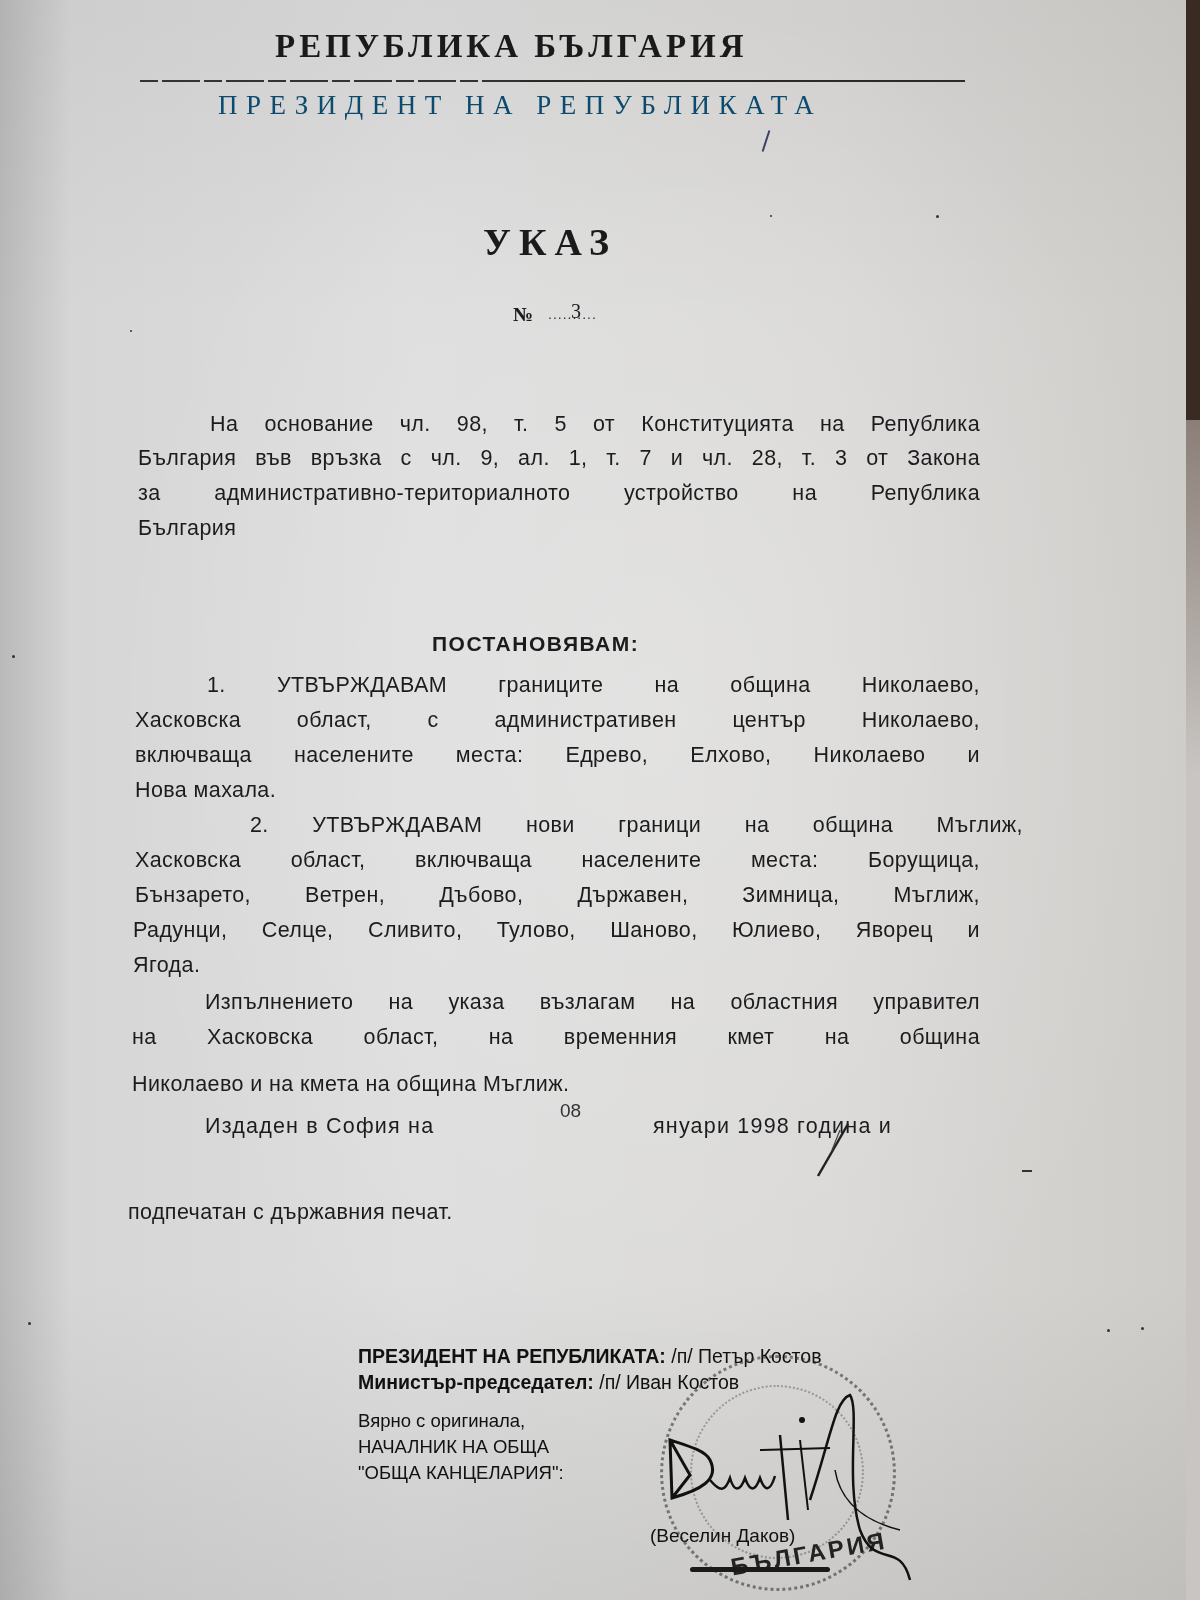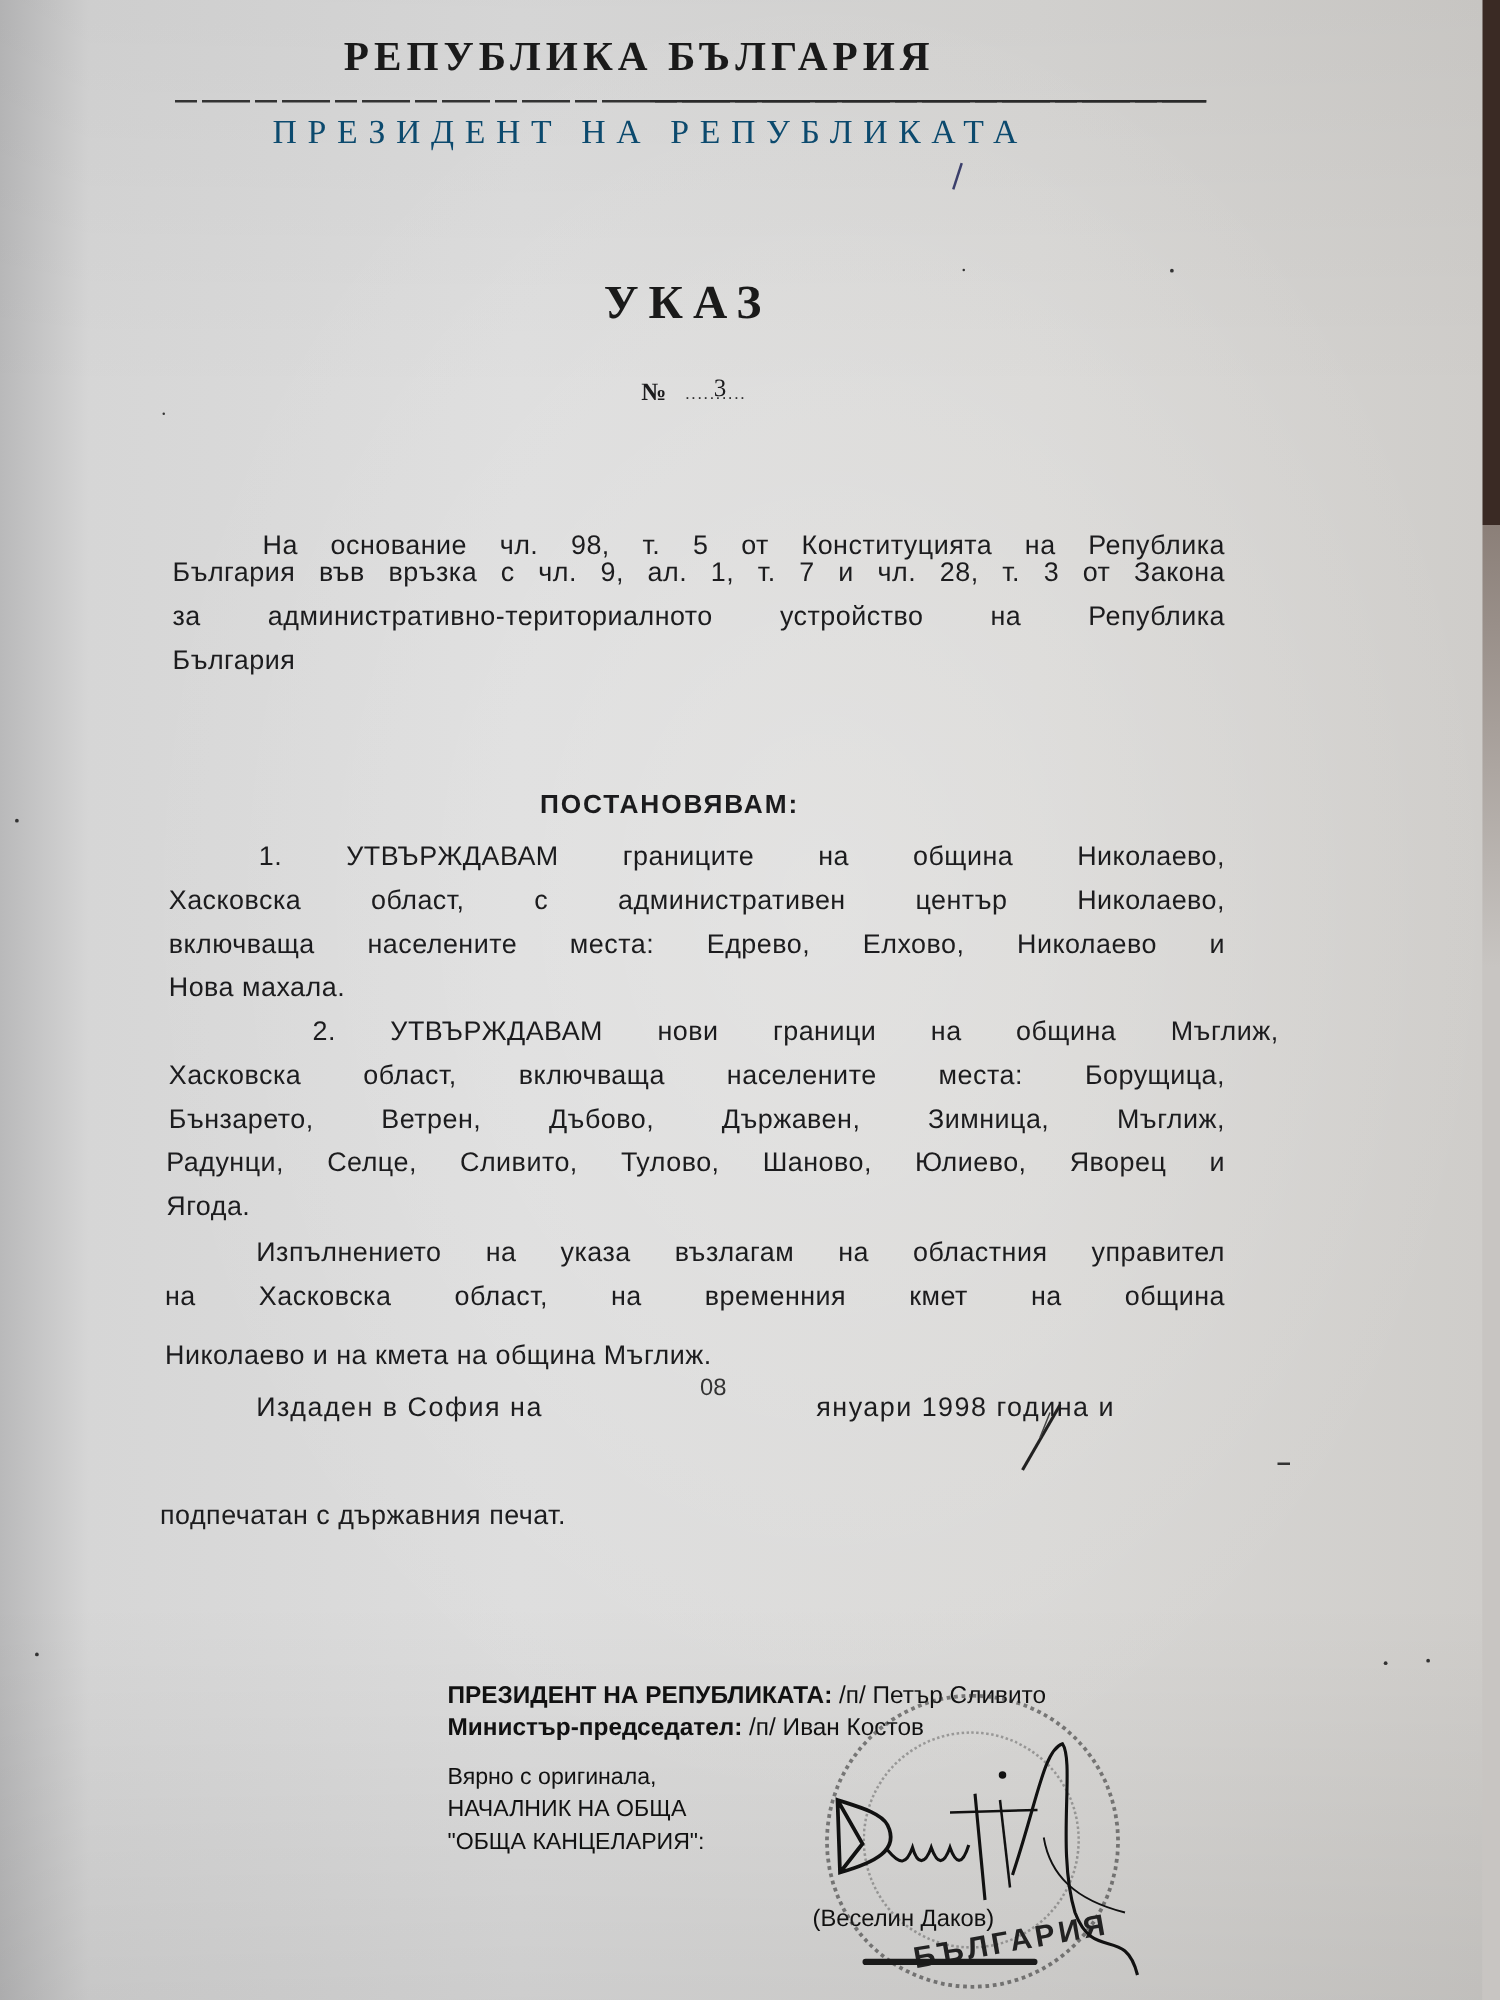--- a/index.html
+++ b/index.html
@@ -93,21 +93,21 @@
 <div class="abs hdr-rule-solid"></div>
 <div class="abs hdr-sub">ПРЕЗИДЕНТ НА РЕПУБЛИКАТА</div>
 <div class="abs pen-mark"></div>
 
 <div class="abs ukaz">УКАЗ</div>
 <div class="abs num-label">№</div>
 <div class="abs num-dots">..........</div>
 <div class="abs num-value">3</div>
 
 <div>
-  <div class="line body-text just" style="top:424px; left:210px; width:770px;">На основание чл. 98, т. 5 от Конституцията на Република</div>
+  <div class="line body-text just" style="top:412px; left:210px; width:770px;">На основание чл. 98, т. 5 от Конституцията на Република</div>
   <div class="line body-text just" style="top:446px;">България във връзка с  чл. 9, ал. 1, т. 7 и чл. 28, т. 3 от Закона</div>
   <div class="line body-text just" style="top:481px;">за административно-териториалното устройство на Република</div>
   <div class="line body-text" style="top:516px;">България</div>
 </div>
 
 <div class="abs postanov">ПОСТАНОВЯВАМ:</div>
 
 <div>
   <div class="line body-text just" style="top:673px; left:207px; width:773px;">1.  УТВЪРЖДАВАМ  границите  на  община  Николаево,</div>
   <div class="line body-text just" style="top:708px; left:135px; width:845px;">Хасковска  област,  с  административен  център  Николаево,</div>
@@ -137,21 +137,21 @@
   <svg class="slash" width="50" height="60">
     <path d="M38 4 L8 56" stroke="#222" stroke-width="2.5" fill="none"></path>
     <path d="M30 10 L22 30" stroke="#444" stroke-width="1.2" fill="none"></path>
   </svg>
   <div class="abs" style="left:1022px; top:1170px; width:10px; height:2px; background:#333;"></div>
 </div>
 
 <div>
   <div class="abs sig-block sig-bold" style="left:358px; top:1345px;">
     <span>ПРЕЗИДЕНТ НА РЕПУБЛИКАТА:</span>
-    <span style="font-weight:normal;">/п/ Петър Сливито</span>
+    <span style="font-weight:normal;">/п/ Петър Костов</span>
   </div>
   <div class="abs sig-block sig-bold" style="left:358px; top:1371px;">
     <span>Министър-председател:</span>
     <span style="font-weight:normal;">/п/ Иван Костов</span>
   </div>
   <div class="abs sig-block" style="left:358px; top:1410px; font-size:18.5px;">Вярно с оригинала,</div>
   <div class="abs sig-block" style="left:358px; top:1436px; font-size:18.5px;">НАЧАЛНИК НА ОБЩА</div>
   <div class="abs sig-block" style="left:358px; top:1462px; font-size:18.5px;">"ОБЩА КАНЦЕЛАРИЯ":</div>
   <div class="abs sig-block" style="left:650px; top:1525px; font-size:19px;">(Веселин Даков)</div>
 

